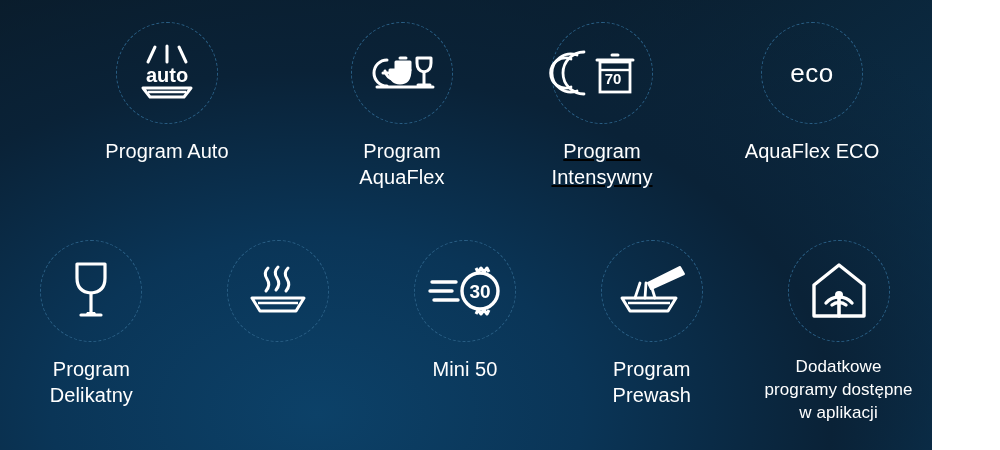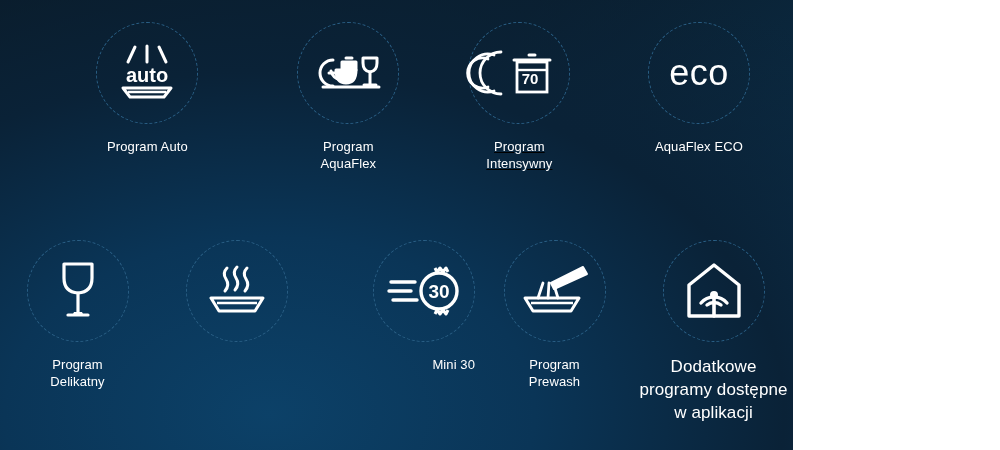--- a/index.html
+++ b/index.html
@@ -5,21 +5,21 @@
   * { margin:0; padding:0; box-sizing:border-box; }
 
   html, body {
     width:1000px; height:450px;
     font-family:"Liberation Sans", sans-serif;
     overflow:hidden;
   }
 
   #stage {
     position:relative;
-    width:793px; height:450px;
+    width:932px; height:450px;
     background:
       radial-gradient(ellipse 780px 520px at 34% 92%, #0c4168 0%, #0a3557 34%, #0a2237 66%, rgba(10,25,41,0) 100%),
       linear-gradient(145deg, #0a1a27 0%, #0a1e2e 38%, #0b2c45 72%, #0a3a5c 100%);
   }
 
   .row {
     position:absolute;
     display:flex;
     width:100%;
   }
@@ -39,31 +39,31 @@
     border-radius:50%;
     border:1px dashed #2a5f85;
     display:flex;
     align-items:center;
     justify-content:center;
     flex:0 0 auto;
   }
   .ring svg { display:block; overflow:visible; }
 
   .eco-text {
-    font-size:36px;
+    font-size:26px;
     letter-spacing:0.5px;
     color:#ffffff;
     line-height:1;
   }
 
   
   .label {
     margin-top:14px;
     color:#ffffff;
-    font-size:13px;
+    font-size:20px;
     line-height:1.32;
     text-align:center;
     white-space:pre-line;
     letter-spacing:.1px;
   }
   .label.small { font-size:17px; line-height:1.34; }
 </style>
 </head>
 <body>
 
@@ -162,35 +162,35 @@
             <path d="M22 3 Q17 8 21 14 Q25 20 20 26"></path>
             <path d="M32 2 Q27 7 31 13 Q35 19 30 25"></path>
             <path d="M42 3 Q37 8 41 14 Q45 20 40 26"></path>
           </g>
           <path d="M6 33 L58 33 L50 46 L14 46 Z" fill="none" stroke="#fff" stroke-width="3" stroke-linejoin="round"></path>
           <path d="M12 38 L52 38" stroke="#fff" stroke-width="2.6"></path>
         </svg>
       </div>
     </div>
 
-    <div class="cell" style="width:200px;align-items:flex-end;">
+    <div class="cell" style="width:200px;">
       <div class="ring">
         <svg width="70" height="54" viewBox="0 0 70 54">
           <g stroke="#fff" stroke-width="3.4" stroke-linecap="round" fill="none">
             <path d="M2 18 L26 18"></path>
             <path d="M0 27 L22 27"></path>
             <path d="M4 36 L28 36"></path>
           </g>
           <path d="M46 4 L48 8 L51 4 L54 8 L57 4 L59 8" fill="none" stroke="#fff" stroke-width="3" stroke-linejoin="round"></path>
           <path d="M46 50 L48 46 L51 50 L54 46 L57 50 L59 46" fill="none" stroke="#fff" stroke-width="3" stroke-linejoin="round"></path>
           <circle cx="50" cy="27" r="18" fill="none" stroke="#fff" stroke-width="3.4"></circle>
           <text x="50" y="34" fill="#fff" font-family="Liberation Sans, sans-serif" font-size="19" font-weight="bold" text-anchor="middle">30</text>
         </svg>
       </div>
-      <div class="label">Mini 30</div>
+      <div class="label">Mini 50</div>
     </div>
 
     <div class="cell" style="width:200px;">
       <div class="ring">
         <svg width="68" height="52" viewBox="0 0 68 52">
           <path d="M30 18 L62 2 L66 9 L33 24 Z" fill="#fff" stroke="#fff" stroke-width="2" stroke-linejoin="round"></path>
           <g fill="none" stroke="#fff" stroke-width="2.8" stroke-linecap="round">
             <path d="M22 18 L17 33"></path>
             <path d="M28 18 L27 33"></path>
             <path d="M33 20 L37 33"></path>

